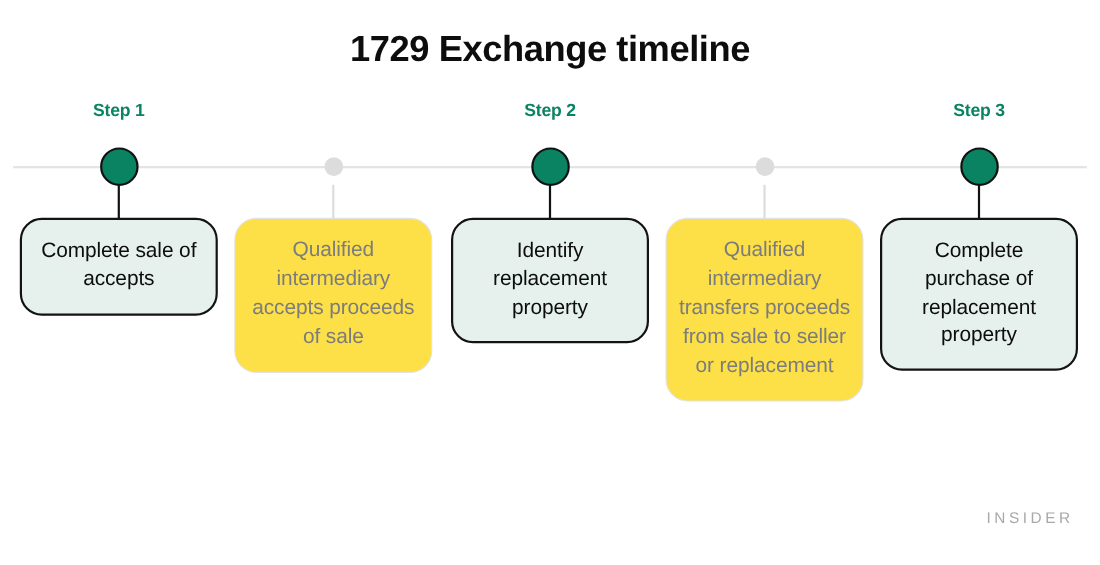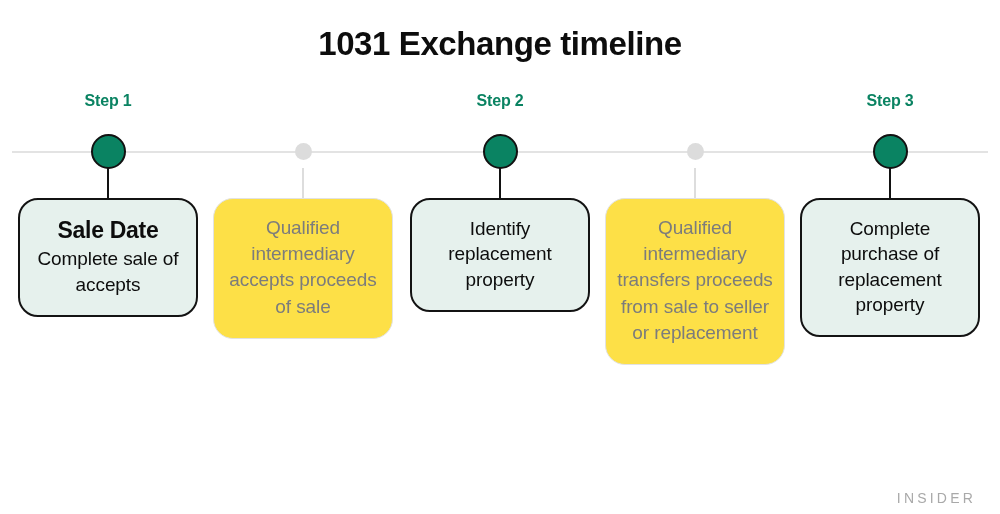--- a/index.html
+++ b/index.html
@@ -128,41 +128,40 @@
     line-height: 1.33;
     letter-spacing: -0.1px;
     margin: 0;
   }
   .card.minor .card-body { line-height: 1.38; }
 
   
   #insider-watermark {
     position: absolute;
     right: 24px;
-    top: 490px;
+    top: 462px;
     font-size: 14px;
     letter-spacing: 3.2px;
     color: #a9a9a9;
     font-weight: 400;
   }
 </style>
 </head>
 <body>
 
-<div id="chart-title">1031 Exchange timeline</div>
+<div id="chart-title">1729 Exchange timeline</div>
 
 <div id="timeline-axis"></div>
 
 <div class="node-group" style="left:108px;">
   <div class="step-label">Step 1</div>
   <div class="node-dot major"></div>
   <div class="node-stem major"></div>
 </div>
 <div class="card major" style="left:18px;">
-  <div class="card-heading">Sale Date</div>
   <div class="card-body">Complete sale of accepts</div>
 </div>
 
 <div class="node-group" style="left:303px;">
   <div class="step-label"></div>
   <div class="node-dot minor"></div>
   <div class="node-stem minor"></div>
 </div>
 <div class="card minor" style="left:213px;">
 

